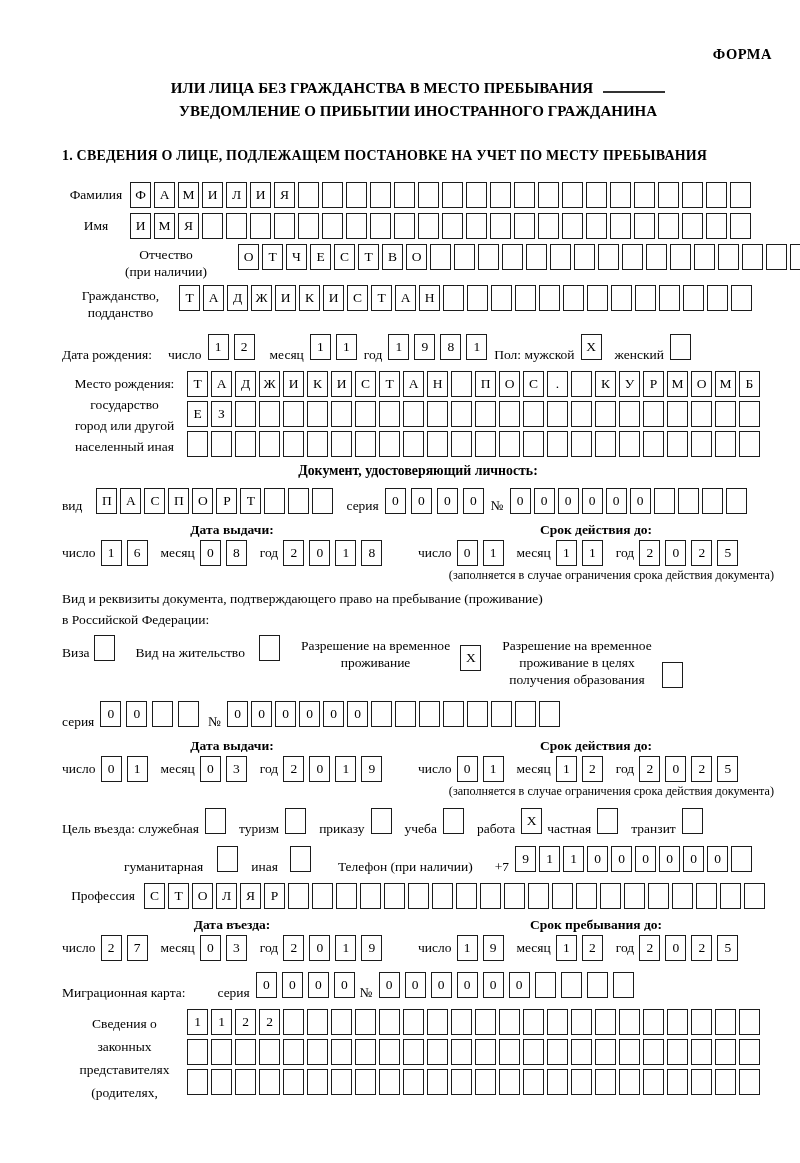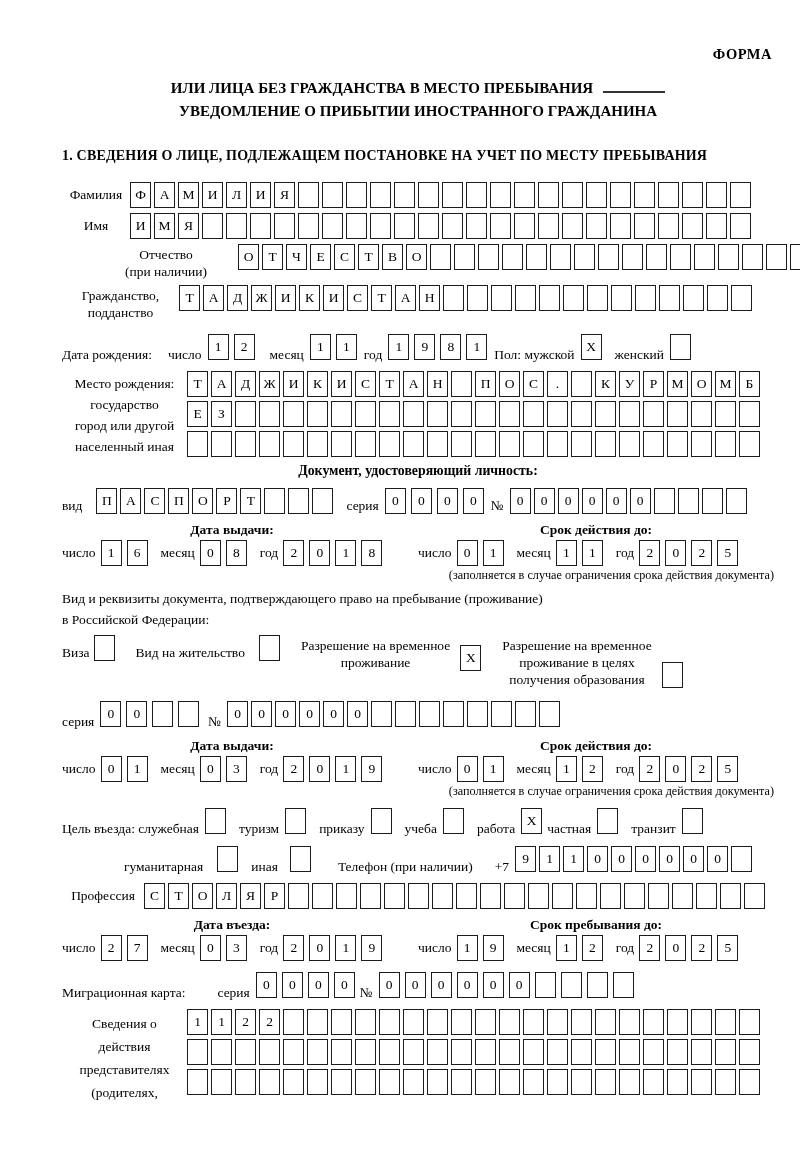--- a/index.html
+++ b/index.html
@@ -658,21 +658,21 @@
         <span class="cell"></span>
         <span class="cell"></span>
         <span class="cell"></span>
         <span class="cell"></span>
       </span>
   </div>
 
   <div class="frow" style="margin-top:8px;">
     <span class="flabel w125" style="line-height:23px;padding-top:3px;">
       <span style="display:block">Сведения о</span>
-      <span style="display:block">действия</span>
+      <span style="display:block">законных</span>
       <span style="display:block">представителях</span>
       <span style="display:block">(родителях,</span>
 
     </span>
     <span class="stack">
       <span class="cells">
           <span class="cell">1</span>
           <span class="cell">1</span>
           <span class="cell">2</span>
           <span class="cell">2</span>

